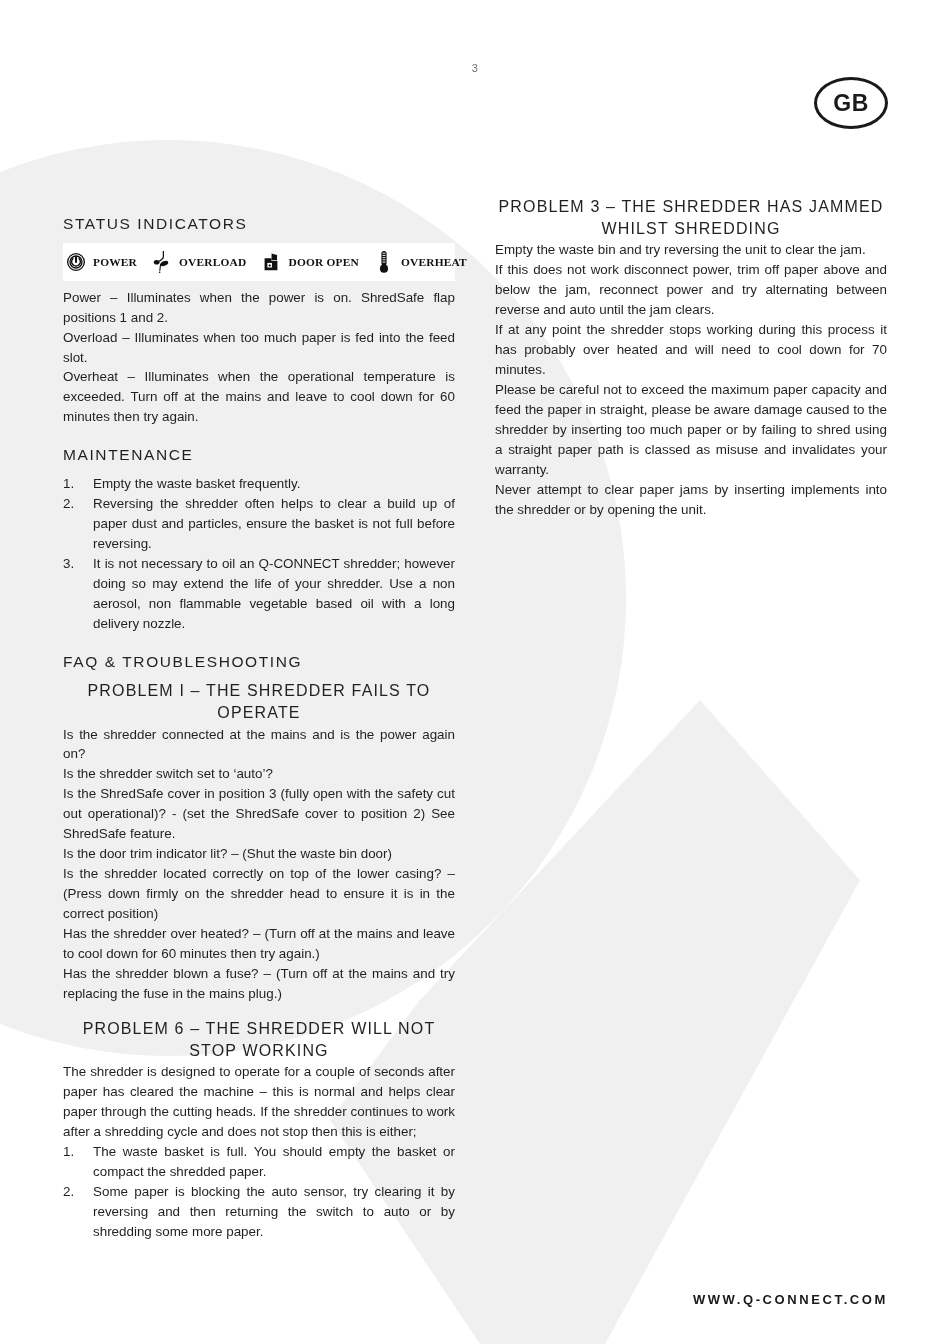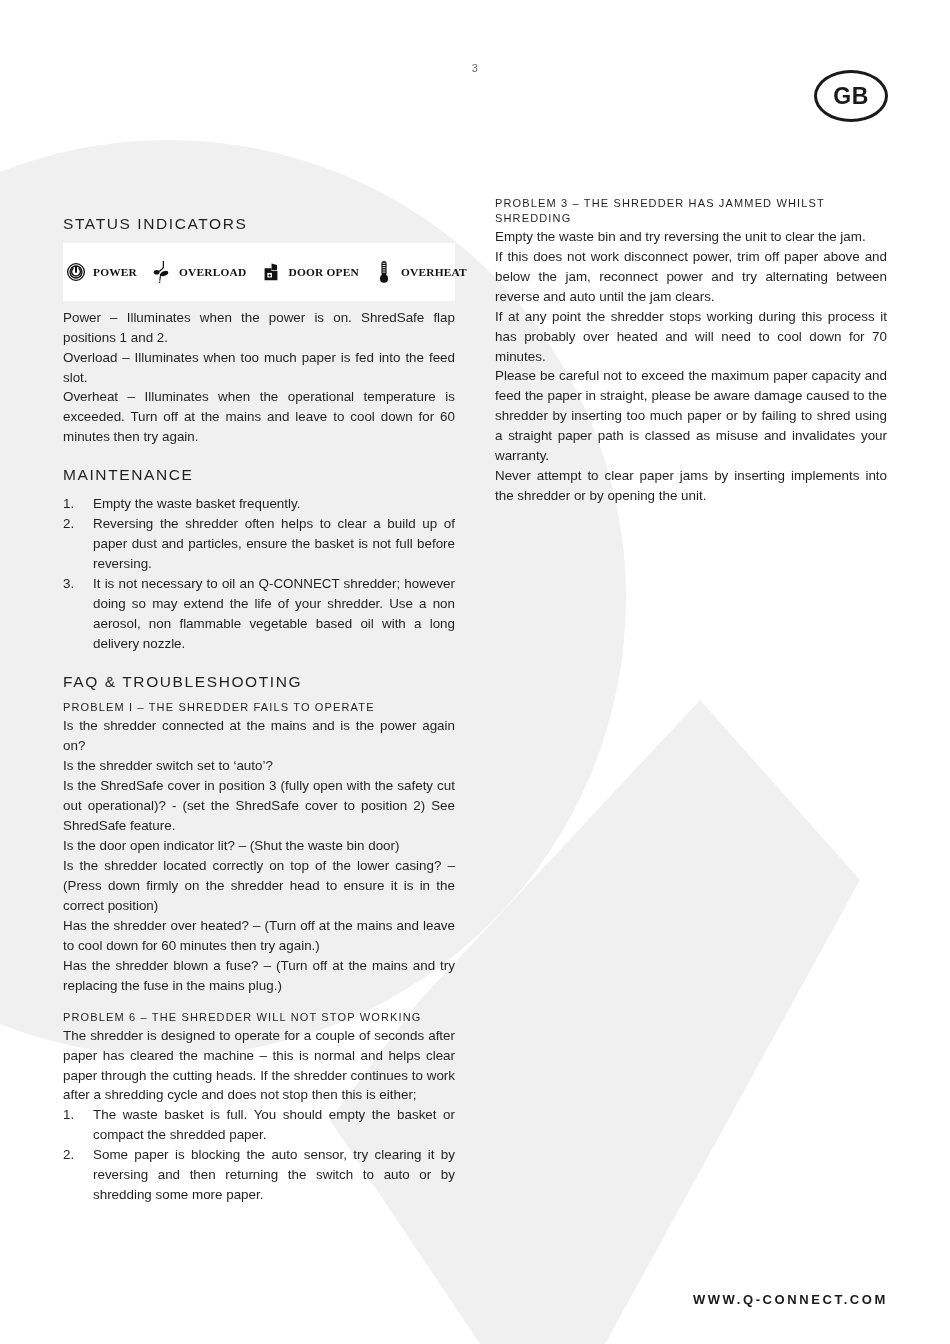--- a/index.html
+++ b/index.html
@@ -33,21 +33,21 @@
     text-align: center;
     font-size: 11px;
     color: #6d6e71;
     letter-spacing: 0.5px;
     z-index: 3;
   }
 
   .gb-badge {
     position: absolute;
     right: 62px;
-    top: 70px;
+    top: 77px;
     width: 68px;
     height: 46px;
     border: 3px solid #1a1a1a;
     border-radius: 50%;
     display: flex;
     align-items: center;
     justify-content: center;
     z-index: 3;
   }
   .gb-badge span {
@@ -81,26 +81,27 @@
     font-family: "Liberation Sans", sans-serif;
     font-size: 15.5px;
     font-weight: 400;
     letter-spacing: 1.6px;
     margin: 0 0 9px 0;
     color: #231f20;
     line-height: 1.2;
   }
   h3.problem-title {
     font-family: "Liberation Sans", sans-serif;
-    font-size: 11px;
+    font-size: 16px;
     font-weight: 400;
     letter-spacing: 1.15px;
     margin: 0 0 1px 0;
     color: #231f20;
     line-height: 1.35;
+    text-align: center;
   }
   p.body {
     font-size: 13.4px;
     line-height: 1.49;
     margin: 0;
     text-align: justify;
     text-justify: inter-word;
     color: #231f20;
   }
   p.body.noj { text-align: left; }
@@ -129,21 +130,21 @@
   .spacer-lg { height: 19px; }
   .spacer-md { height: 14px; }
 
   
   .indicator-bar {
     background: #ffffff;
     display: flex;
     align-items: center;
     height: 30px;
     margin-bottom: 7px;
-    padding: 14px 2px;
+    padding: 4px 2px;
   }
   .indicator {
     display: flex;
     align-items: center;
     margin-right: 14px;
   }
   .indicator:last-child { margin-right: 0; }
   .indicator .ico {
     display: flex;
     align-items: center;
@@ -280,21 +281,21 @@
     </ol>
 
     <div class="spacer-lg"></div>
 
     <h2 class="section-title">FAQ &amp; TROUBLESHOOTING</h2>
 
     <h3 class="problem-title">PROBLEM I – THE SHREDDER FAILS TO OPERATE</h3>
     <p class="body">Is the shredder connected at the mains and is the power again on?</p>
     <p class="body noj">Is the shredder switch set to ‘auto’?</p>
     <p class="body">Is the ShredSafe cover in position 3 (fully open with the safety cut out operational)? - (set the ShredSafe cover to position 2) See ShredSafe feature.</p>
-    <p class="body noj">Is the door open indicator lit? – (Shut the waste bin door)</p>
+    <p class="body noj">Is the door trim indicator lit? – (Shut the waste bin door)</p>
     <p class="body">Is the shredder located correctly on top of the lower casing? – (Press down firmly on the shredder head to ensure it is in the correct position)</p>
     <p class="body">Has the shredder over heated? – (Turn off at the mains and leave to cool down for 60 minutes then try again.)</p>
     <p class="body">Has the shredder blown a fuse? – (Turn off at the mains and try replacing the fuse in the mains plug.)</p>
 
     <div class="spacer-md"></div>
 
     <h3 class="problem-title">PROBLEM 6 – THE SHREDDER WILL NOT STOP WORKING</h3>
     <p class="body">The shredder is designed to operate for a couple of seconds after paper has cleared the machine – this is normal and helps clear paper through the cutting heads. If the shredder continues to work after a shredding cycle and does not stop then this is either;</p>
     <ol class="numlist">
       <li>

